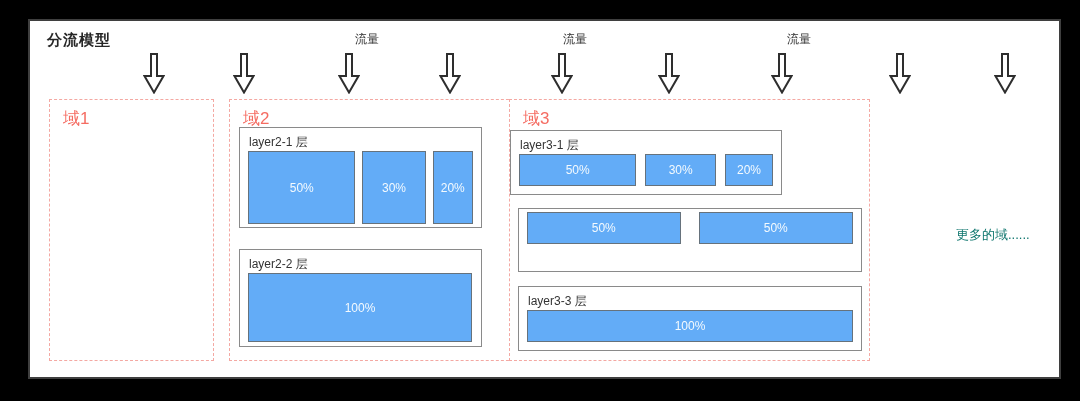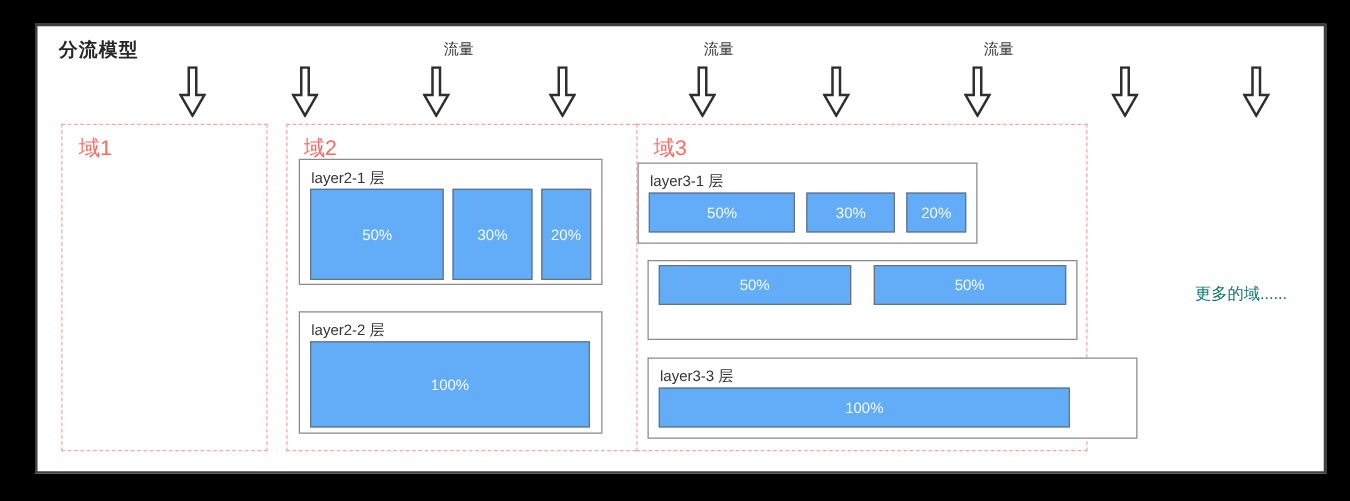--- a/index.html
+++ b/index.html
@@ -104,21 +104,21 @@
         </div>
       </div>
 
       <div class="layer-box" style="left:8px;top:108px;width:344px;height:64px;">
         <div class="seg-row" style="gap:18px;">
           <div class="segment" style="width:155px;height:32px;">50%</div>
           <div class="segment" style="width:156px;height:32px;">50%</div>
         </div>
       </div>
 
-      <div class="layer-box" style="left:8px;top:186px;width:392px;height:65px;">
+      <div class="layer-box" style="left:8px;top:186px;width:344px;height:65px;">
         <div class="layer-title">layer3-3 层</div>
         <div class="seg-row">
           <div class="segment" style="width:329px;height:32px;">100%</div>
         </div>
       </div>
     </div>
 
     <div class="more-text">更多的域......</div>
 
   </div>

